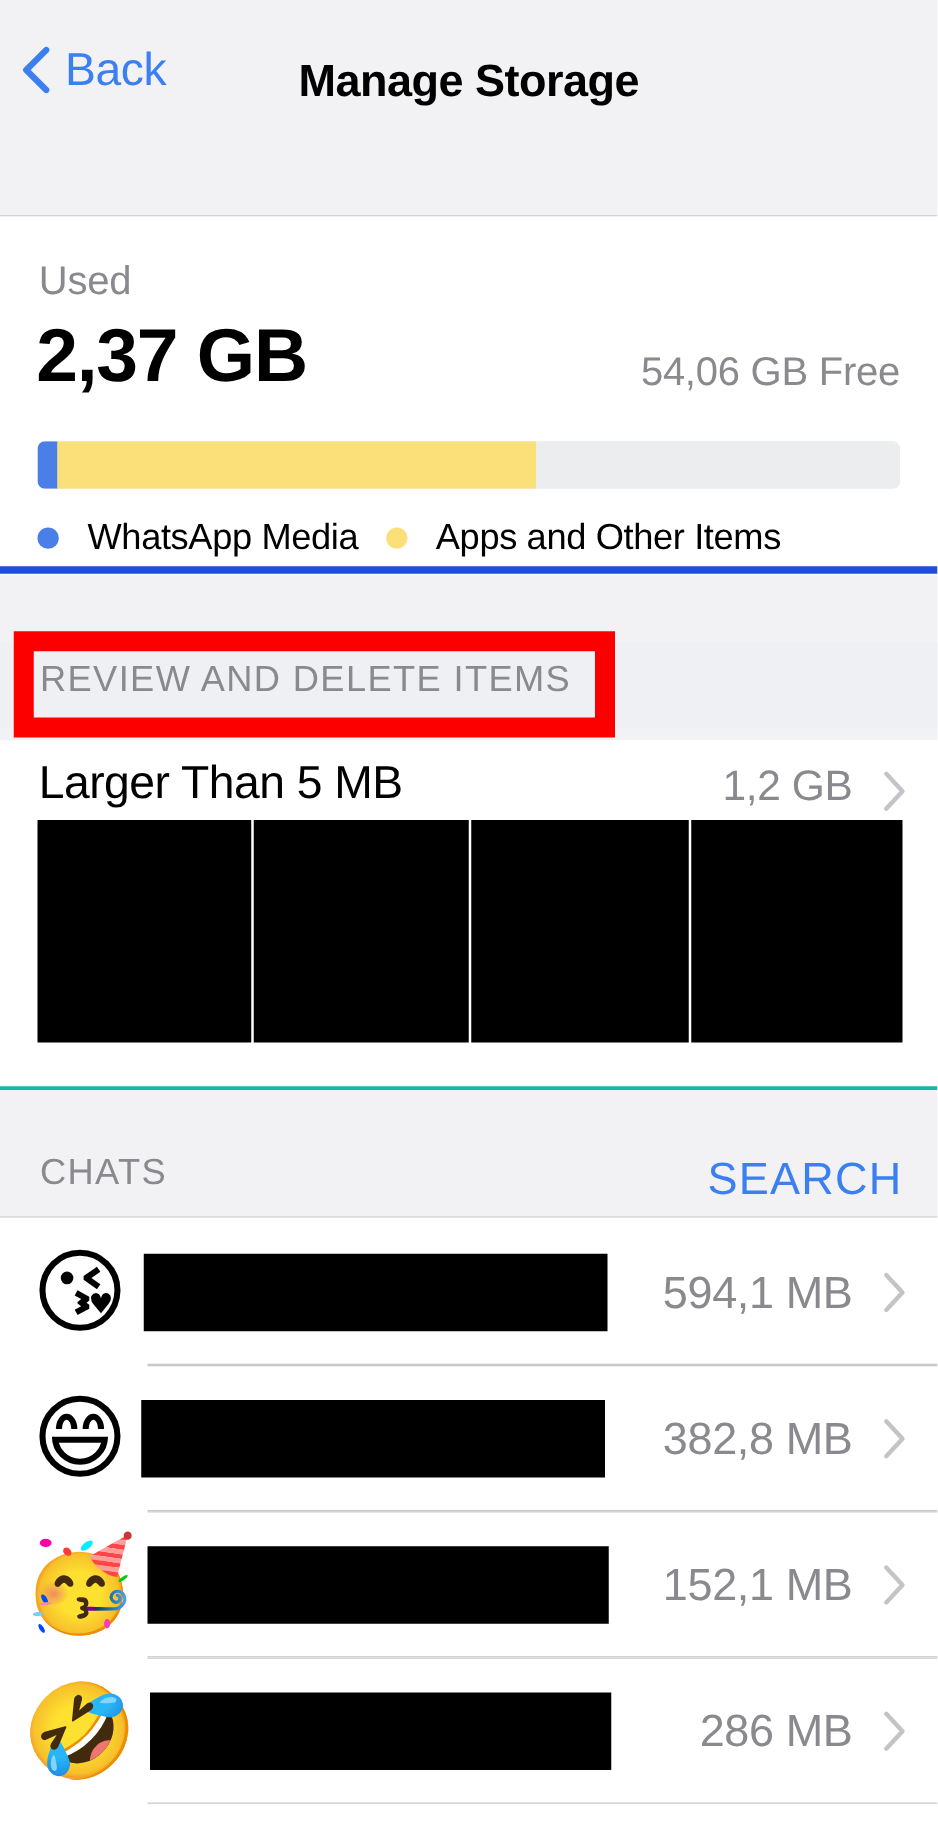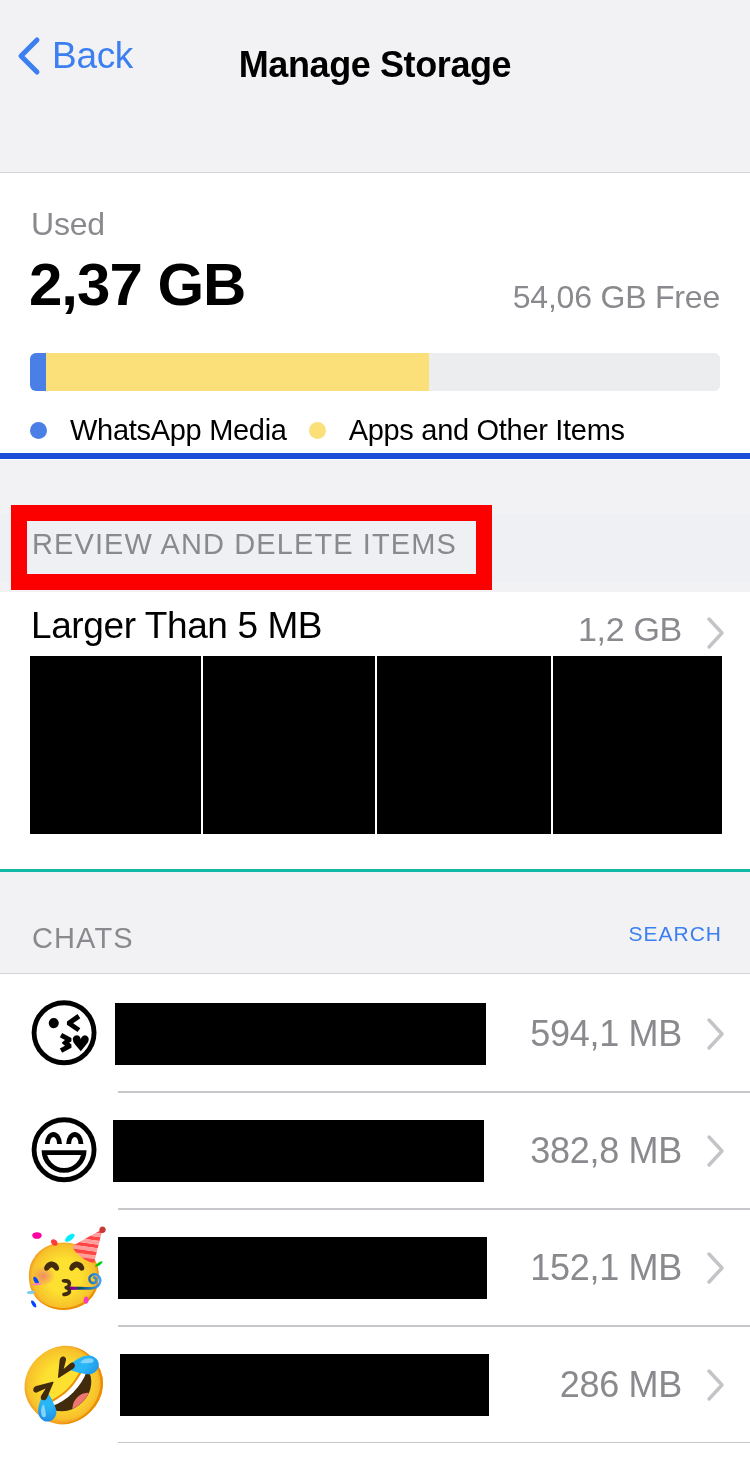--- a/index.html
+++ b/index.html
@@ -113,21 +113,21 @@
     background:#f2f2f4;
     border-top:3px solid #14b8a6;
     border-bottom:1px solid #d4d4d8;
   }
   .chats-label {
     position:absolute; left:32px; top:50px;
     font-size:29px; color:#8a8a8e; letter-spacing:1.1px;
   }
   .search-label {
     position:absolute; right:28px; top:50px;
-    font-size:21px; color:#3b7ff0; letter-spacing:1px;
+    font-size:36px; color:#3b7ff0; letter-spacing:1px;
     cursor:pointer;
   }
 
   
   .chat-list { position:absolute; left:0; top:975px; width:750px; background:#ffffff; }
   .chat-row {
     position:relative; width:750px; height:117px; background:#ffffff;
   }
   .chat-row + .chat-row::before {
     content:""; position:absolute; left:118px; top:0; right:0; height:1px;

